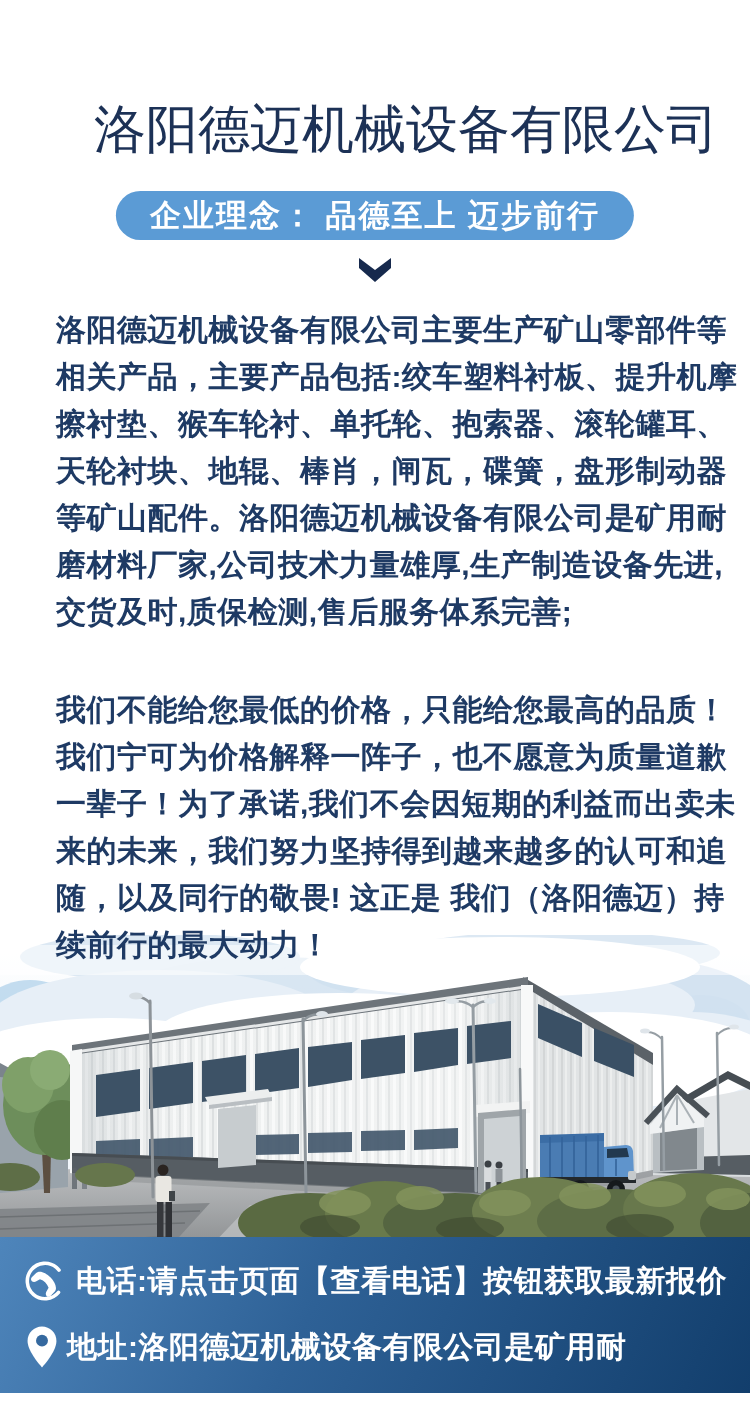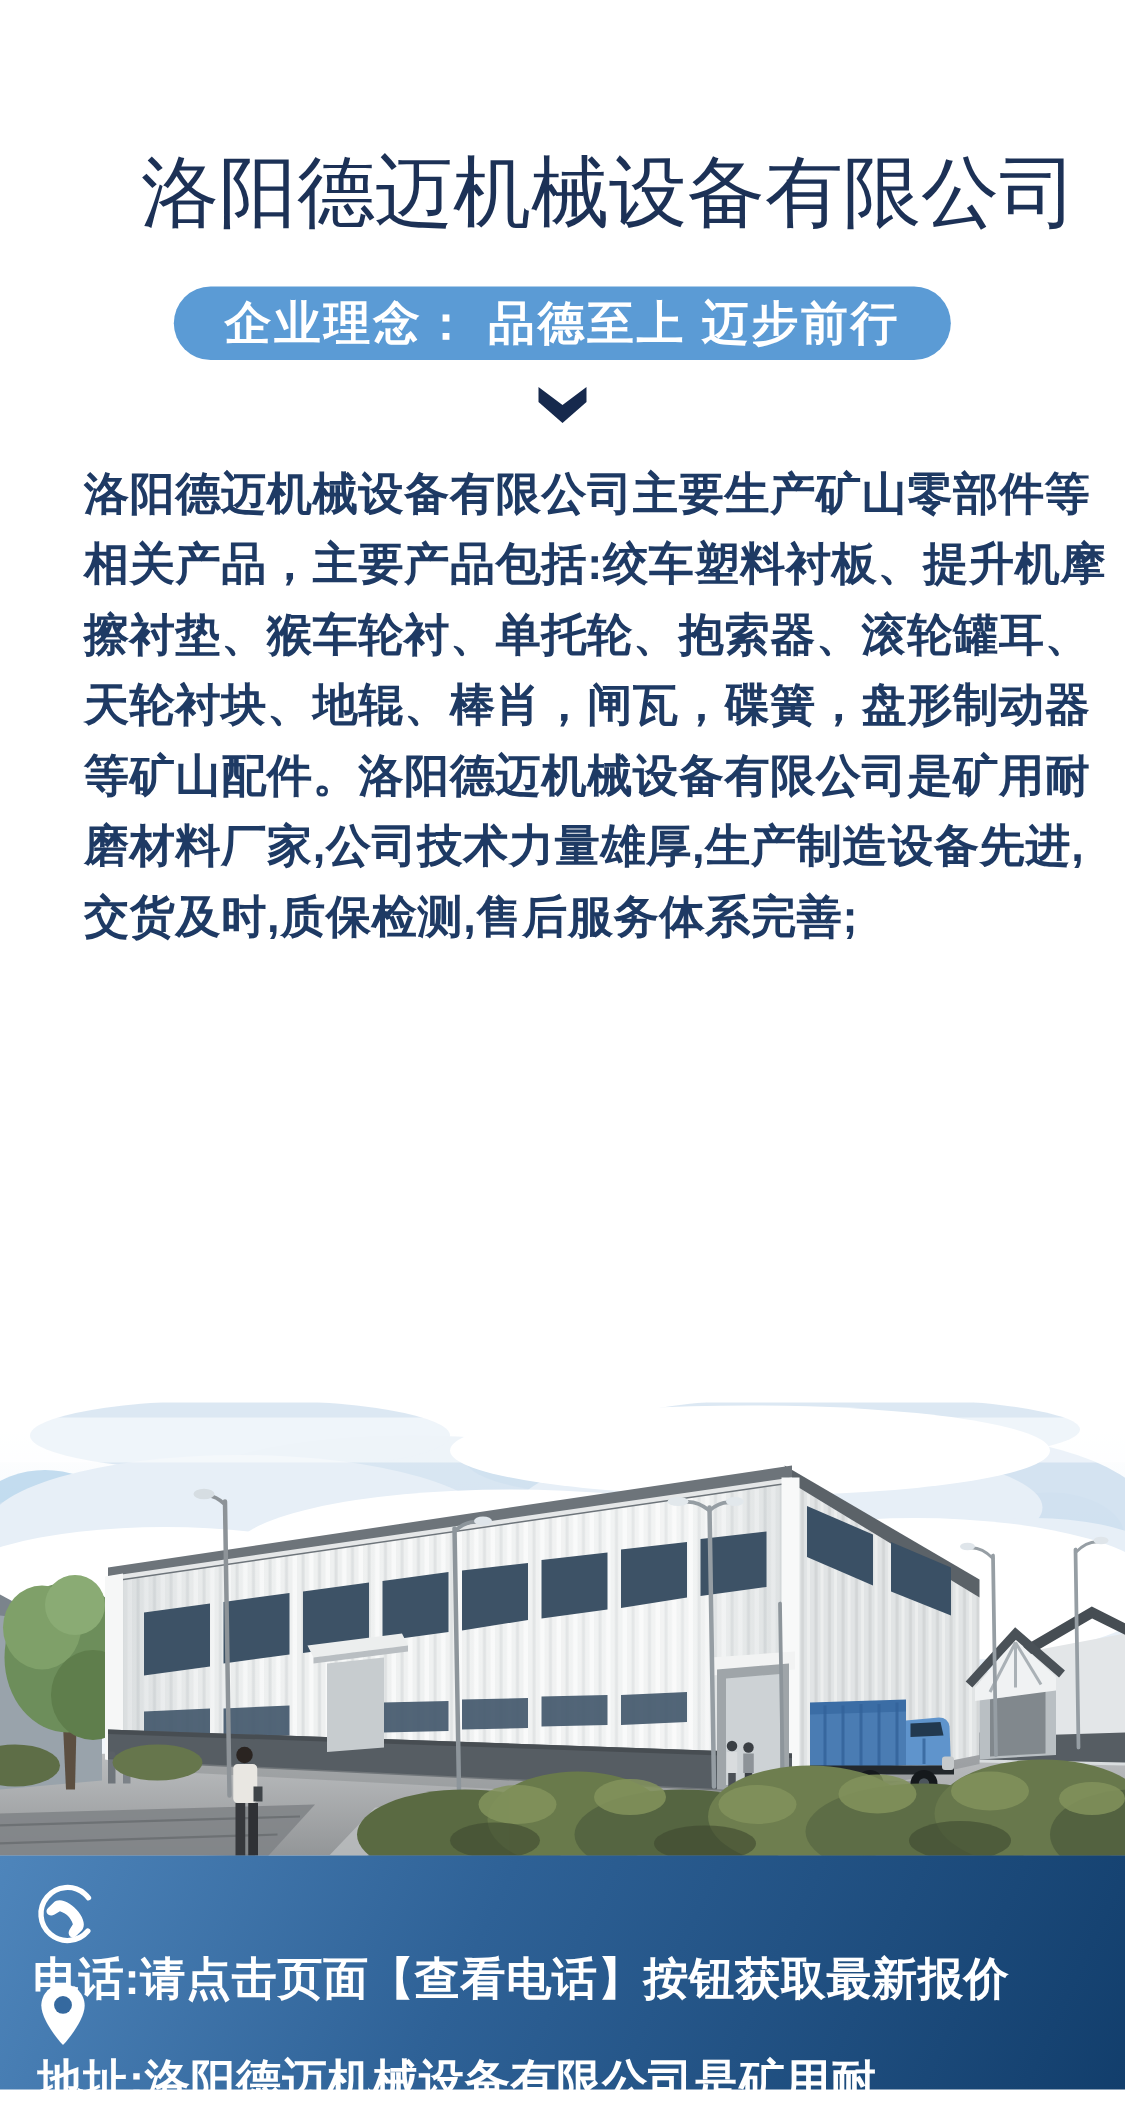--- a/index.html
+++ b/index.html
@@ -27,21 +27,21 @@
     font-weight:600;letter-spacing:0.5px;white-space:pre-line;z-index:3;
   }
   .para.p1{top:306px;}
   .para.p2{top:686px;}
   .factory-photo{position:absolute;top:935px;left:0;width:750px;height:302px;z-index:1;}
   .factory-photo svg{display:block;}
   .footer{
     position:absolute;top:1237px;left:0;width:750px;height:156px;z-index:4;
     background:linear-gradient(115deg,var(--footer-gradient-start,#4e85bb) 0%,var(--footer-gradient-mid,#2e6196) 42%,var(--footer-gradient-end,#123e6c) 100%);
   }
-  .contact-row{position:absolute;display:flex;flex-direction:column;}
+  .contact-row{position:absolute;display:flex;align-items:center;}
   .row-phone{left:22px;top:16px;height:56px;}
   .row-address{left:25px;top:82px;height:56px;}
   .contact-icon{flex:0 0 auto;margin-right:8px;display:flex;align-items:center;}
   .contact-text{
     color:var(--footer-text,#ffffff);font-size:30px;font-weight:700;
     letter-spacing:0.5px;white-space:nowrap;
   }
 </style>
 </head>
 <body>
@@ -60,20 +60,26 @@
     </svg>
   </div>
 
   <p class="para p1">洛阳德迈机械设备有限公司主要生产矿山零部件等
 相关产品，主要产品包括:绞车塑料衬板、提升机摩
 擦衬垫、猴车轮衬、单托轮、抱索器、滚轮罐耳、
 天轮衬块、地辊、棒肖，闸瓦，碟簧，盘形制动器
 等矿山配件。洛阳德迈机械设备有限公司是矿用耐
 磨材料厂家,公司技术力量雄厚,生产制造设备先进,
 交货及时,质保检测,售后服务体系完善;</p>
+  <p class="para p2">我们不能给您最低的价格，只能给您最高的品质！
+我们宁可为价格解释一阵子，也不愿意为质量道歉
+一辈子！为了承诺,我们不会因短期的利益而出卖未
+来的未来，我们努力坚持得到越来越多的认可和追
+随，以及同行的敬畏! 这正是 我们（洛阳德迈）持
+续前行的最大动力！</p>
 
   <div class="factory-photo">
     <svg width="750" height="302" viewBox="0 -20 750 282">
       <defs>
         <linearGradient id="skyGrad" x1="0" y1="0" x2="0" y2="1">
           <stop offset="0" stop-color="#ffffff"></stop>
             <stop offset="0.5" stop-color="#eef4fa"></stop>
             <stop offset="1" stop-color="#f6f9fc"></stop>
         </linearGradient>
         <linearGradient id="groundGrad" x1="0" y1="0" x2="0" y2="1">

